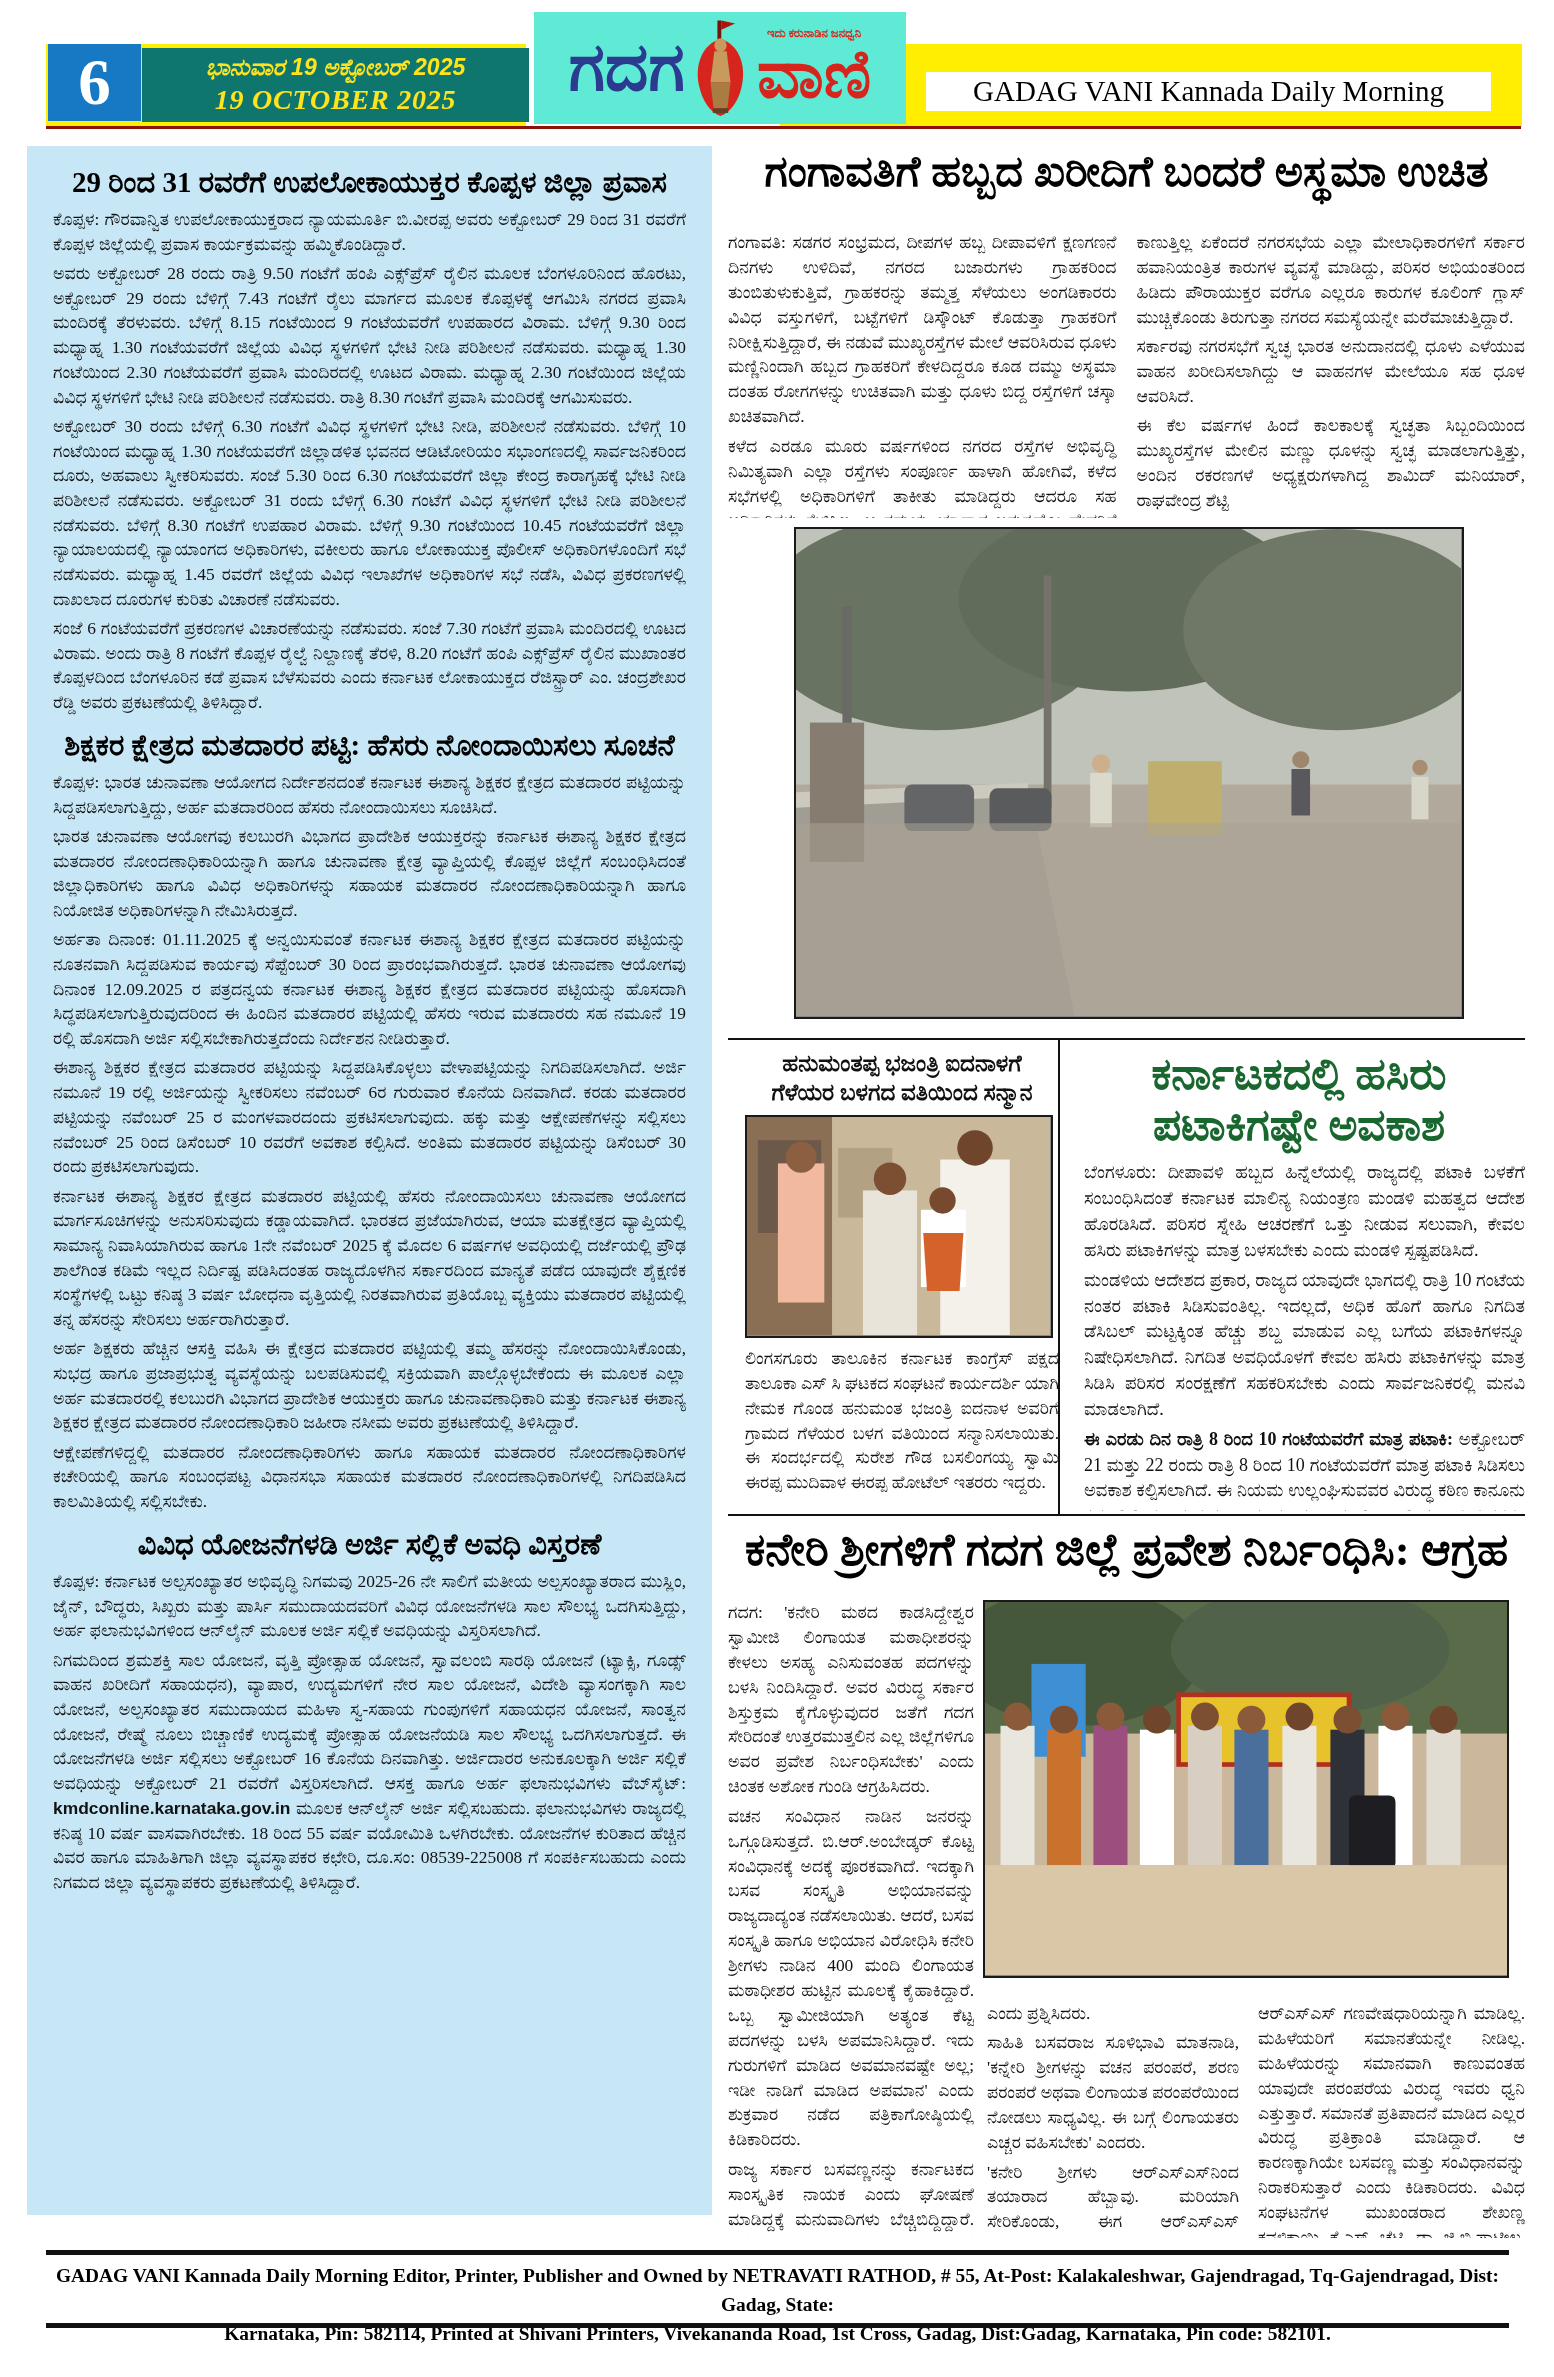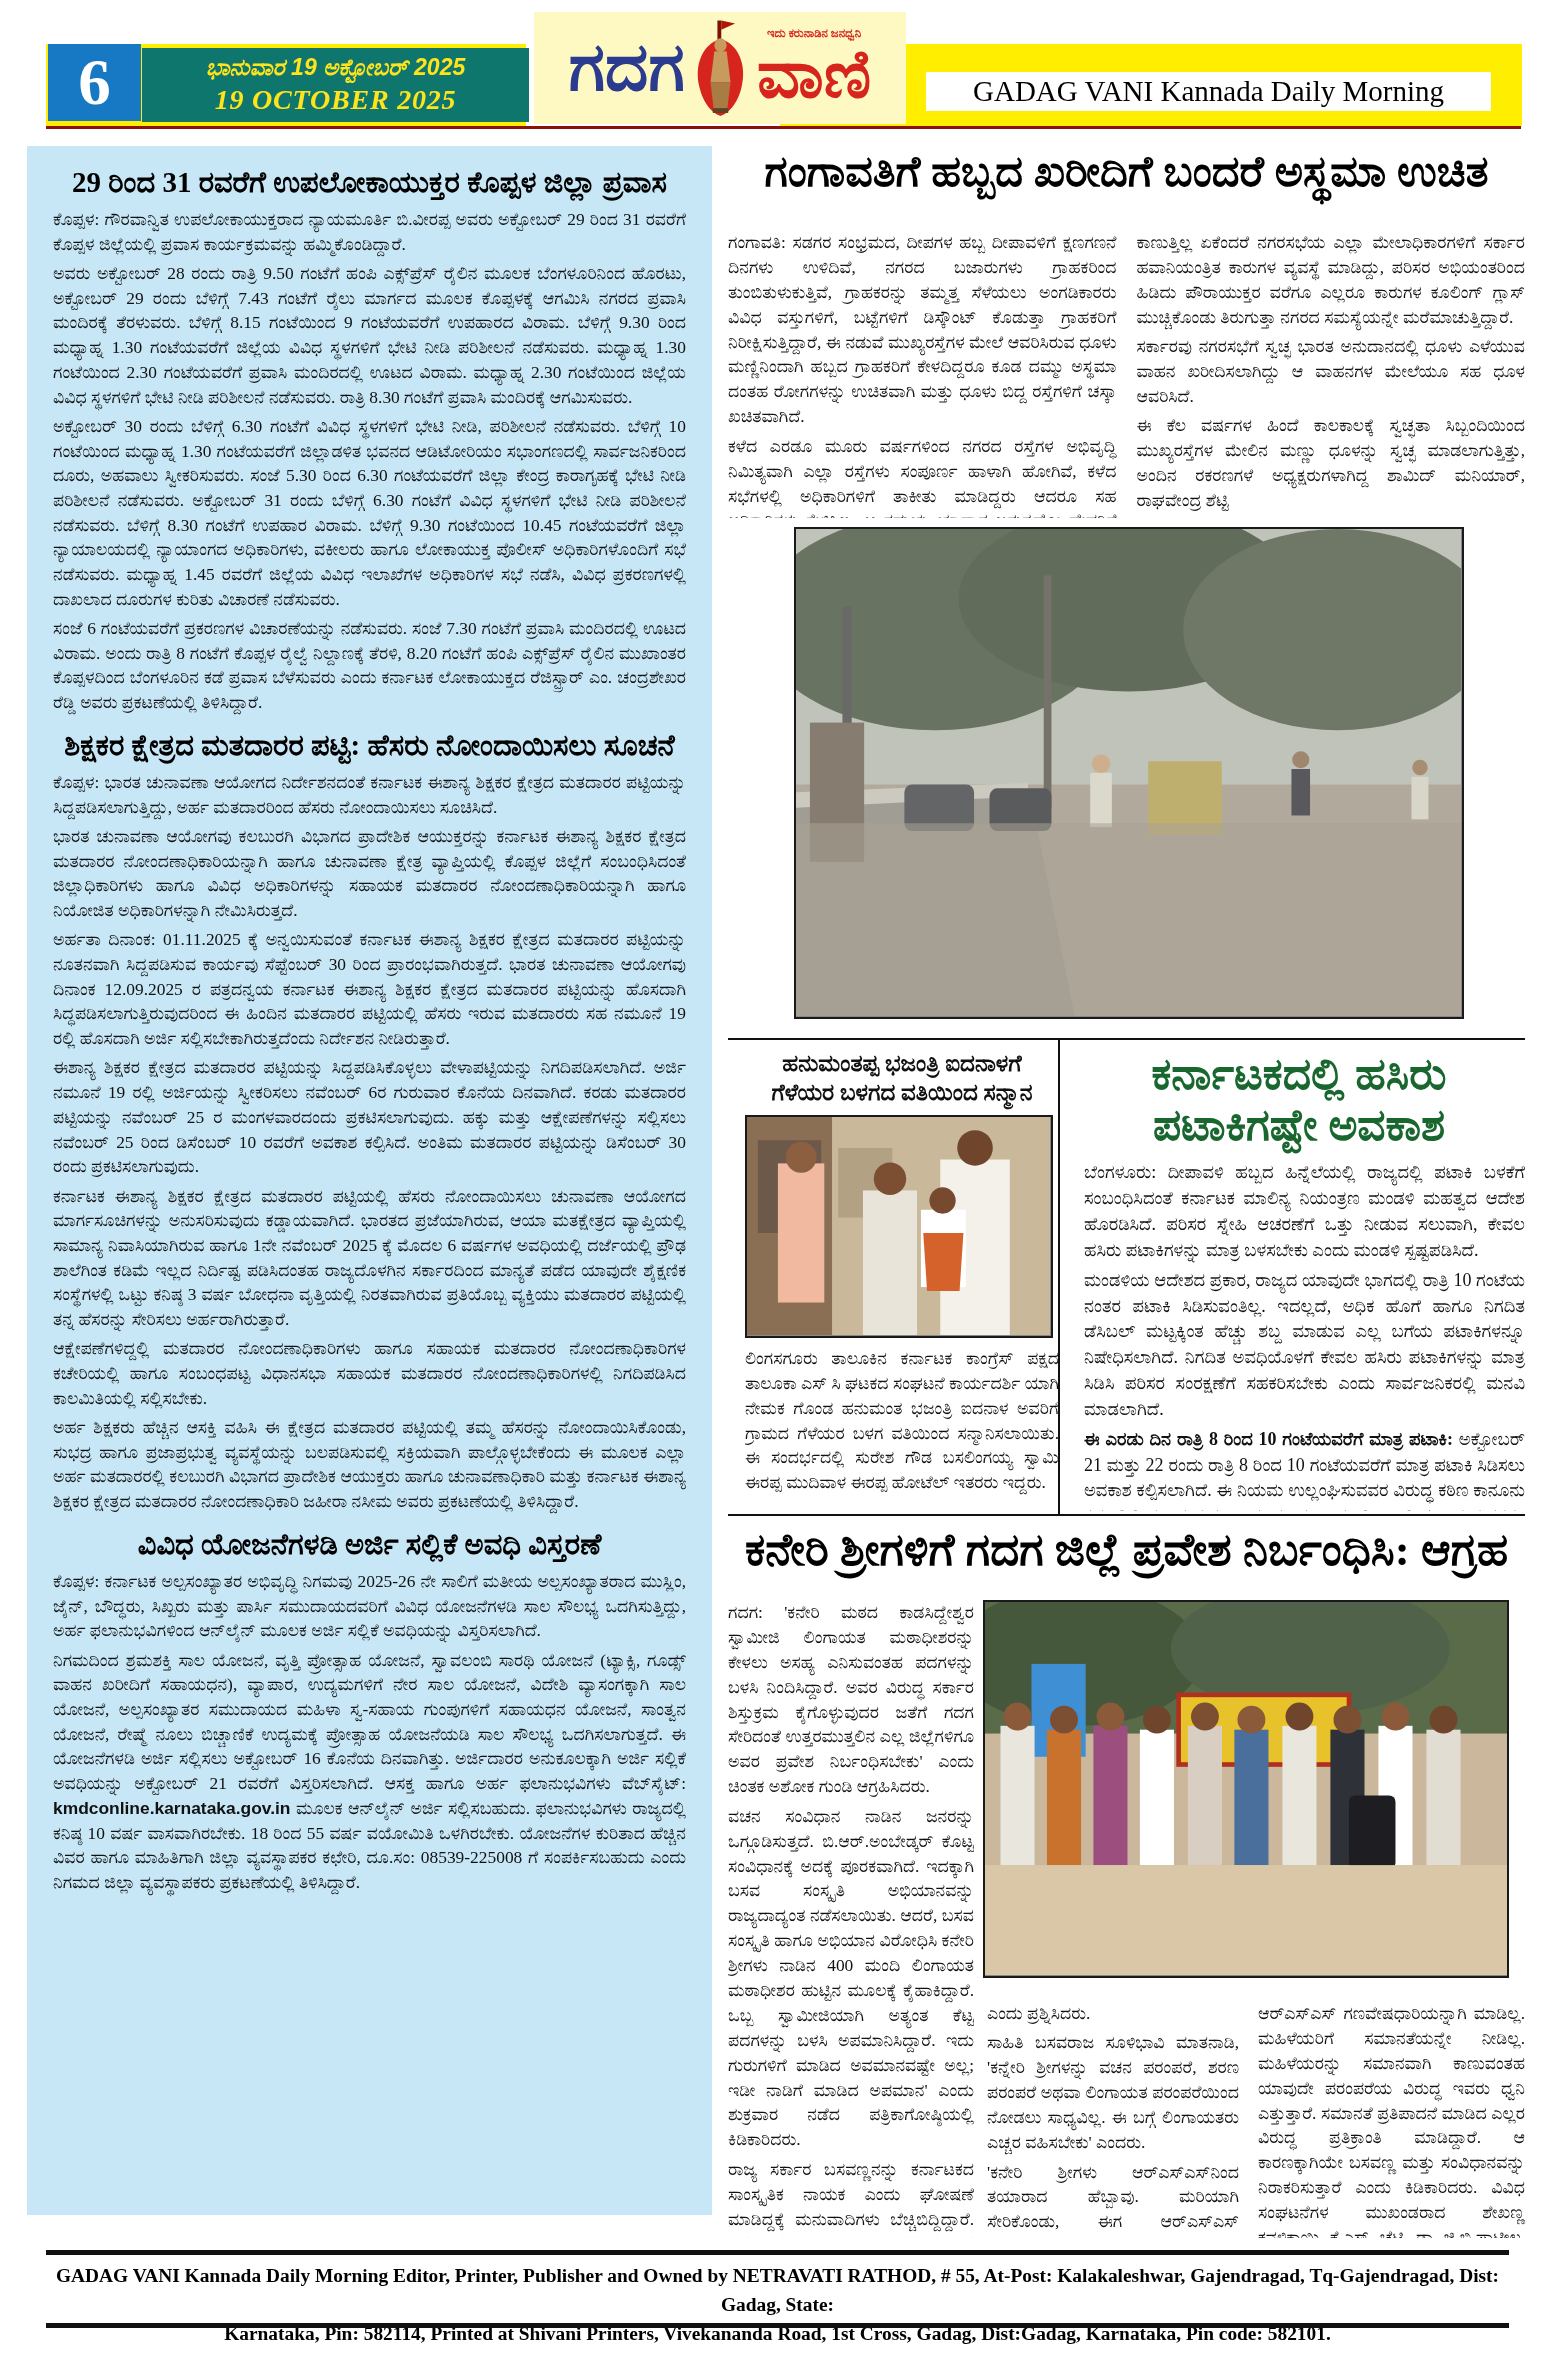--- a/index.html
+++ b/index.html
@@ -9,21 +9,21 @@
   }
   .abs{position:absolute;}
   
   .band-yellow{background:#ffee00;}
   .band-underline{background:#8a1208;}
   .pagenum-box{background:#1778c3;color:#ffffff;display:flex;align-items:center;justify-content:center;
     font-size:65px;font-weight:bold;}
   .datebox{background:#0f766e;display:flex;flex-direction:column;align-items:center;justify-content:center;gap:3px;font-style:italic;}
   .datebox .kn{color:#ffe41c;font-size:23px;font-weight:bold;font-family:"Liberation Sans","DejaVu Sans",sans-serif;}
   .datebox .en{color:#ffe41c;font-size:28px;font-weight:bold;letter-spacing:0.8px;}
-  .masthead{display:flex;align-items:center;justify-content:center;gap:7.7px;background:#fef9c3;}
+  .masthead{display:flex;align-items:center;justify-content:center;gap:7.7px;background:#5eead4;}
   .masthead .kn1{color:#2b3b8f;font-size:67px;font-weight:bold;line-height:1;}
   .masthead .kn2{color:#d6251c;font-size:67px;font-weight:bold;line-height:1;}
   .masthead .right-part{display:flex;flex-direction:column;align-items:center;}
   .masthead .tagline{color:#d6251c;font-size:11.6px;font-weight:bold;margin-bottom:1.5px;}
   .title-box{background:#ffffff;display:flex;align-items:center;justify-content:center;
     font-size:29px;font-weight:normal;color:#000;}
   
   .left-panel{background:#c7e7f6;overflow:hidden;padding:20px 26px;box-sizing:border-box;}
   .left-panel h2{margin:14px 0 7.7px 0;text-align:center;font-size:29px;line-height:1.15;color:#000;}
   .left-panel h2.first{margin-top:0;}
@@ -88,22 +88,22 @@
     <p>ಅವರು ಅಕ್ಟೋಬರ್ 28 ರಂದು ರಾತ್ರಿ 9.50 ಗಂಟೆಗೆ ಹಂಪಿ ಎಕ್ಸ್‌ಪ್ರೆಸ್ ರೈಲಿನ ಮೂಲಕ ಬೆಂಗಳೂರಿನಿಂದ ಹೊರಟು, ಅಕ್ಟೋಬರ್ 29 ರಂದು ಬೆಳಿಗ್ಗೆ 7.43 ಗಂಟೆಗೆ ರೈಲು ಮಾರ್ಗದ ಮೂಲಕ ಕೊಪ್ಪಳಕ್ಕೆ ಆಗಮಿಸಿ ನಗರದ ಪ್ರವಾಸಿ ಮಂದಿರಕ್ಕೆ ತೆರಳುವರು. ಬೆಳಿಗ್ಗೆ 8.15 ಗಂಟೆಯಿಂದ 9 ಗಂಟೆಯವರೆಗೆ ಉಪಹಾರದ ವಿರಾಮ. ಬೆಳಿಗ್ಗೆ 9.30 ರಿಂದ ಮಧ್ಯಾಹ್ನ 1.30 ಗಂಟೆಯವರೆಗೆ ಜಿಲ್ಲೆಯ ವಿವಿಧ ಸ್ಥಳಗಳಿಗೆ ಭೇಟಿ ನೀಡಿ ಪರಿಶೀಲನೆ ನಡೆಸುವರು. ಮಧ್ಯಾಹ್ನ 1.30 ಗಂಟೆಯಿಂದ 2.30 ಗಂಟೆಯವರೆಗೆ ಪ್ರವಾಸಿ ಮಂದಿರದಲ್ಲಿ ಊಟದ ವಿರಾಮ. ಮಧ್ಯಾಹ್ನ 2.30 ಗಂಟೆಯಿಂದ ಜಿಲ್ಲೆಯ ವಿವಿಧ ಸ್ಥಳಗಳಿಗೆ ಭೇಟಿ ನೀಡಿ ಪರಿಶೀಲನೆ ನಡೆಸುವರು. ರಾತ್ರಿ 8.30 ಗಂಟೆಗೆ ಪ್ರವಾಸಿ ಮಂದಿರಕ್ಕೆ ಆಗಮಿಸುವರು.</p>
     <p>ಅಕ್ಟೋಬರ್ 30 ರಂದು ಬೆಳಿಗ್ಗೆ 6.30 ಗಂಟೆಗೆ ವಿವಿಧ ಸ್ಥಳಗಳಿಗೆ ಭೇಟಿ ನೀಡಿ, ಪರಿಶೀಲನೆ ನಡೆಸುವರು. ಬೆಳಿಗ್ಗೆ 10 ಗಂಟೆಯಿಂದ ಮಧ್ಯಾಹ್ನ 1.30 ಗಂಟೆಯವರೆಗೆ ಜಿಲ್ಲಾಡಳಿತ ಭವನದ ಆಡಿಟೋರಿಯಂ ಸಭಾಂಗಣದಲ್ಲಿ ಸಾರ್ವಜನಿಕರಿಂದ ದೂರು, ಅಹವಾಲು ಸ್ವೀಕರಿಸುವರು. ಸಂಜೆ 5.30 ರಿಂದ 6.30 ಗಂಟೆಯವರೆಗೆ ಜಿಲ್ಲಾ ಕೇಂದ್ರ ಕಾರಾಗೃಹಕ್ಕೆ ಭೇಟಿ ನೀಡಿ ಪರಿಶೀಲನೆ ನಡೆಸುವರು. ಅಕ್ಟೋಬರ್ 31 ರಂದು ಬೆಳಿಗ್ಗೆ 6.30 ಗಂಟೆಗೆ ವಿವಿಧ ಸ್ಥಳಗಳಿಗೆ ಭೇಟಿ ನೀಡಿ ಪರಿಶೀಲನೆ ನಡೆಸುವರು. ಬೆಳಿಗ್ಗೆ 8.30 ಗಂಟೆಗೆ ಉಪಹಾರ ವಿರಾಮ. ಬೆಳಿಗ್ಗೆ 9.30 ಗಂಟೆಯಿಂದ 10.45 ಗಂಟೆಯವರೆಗೆ ಜಿಲ್ಲಾ ನ್ಯಾಯಾಲಯದಲ್ಲಿ ನ್ಯಾಯಾಂಗದ ಅಧಿಕಾರಿಗಳು, ವಕೀಲರು ಹಾಗೂ ಲೋಕಾಯುಕ್ತ ಪೊಲೀಸ್ ಅಧಿಕಾರಿಗಳೊಂದಿಗೆ ಸಭೆ ನಡೆಸುವರು. ಮಧ್ಯಾಹ್ನ 1.45 ರವರೆಗೆ ಜಿಲ್ಲೆಯ ವಿವಿಧ ಇಲಾಖೆಗಳ ಅಧಿಕಾರಿಗಳ ಸಭೆ ನಡೆಸಿ, ವಿವಿಧ ಪ್ರಕರಣಗಳಲ್ಲಿ ದಾಖಲಾದ ದೂರುಗಳ ಕುರಿತು ವಿಚಾರಣೆ ನಡೆಸುವರು.</p>
     <p>ಸಂಜೆ 6 ಗಂಟೆಯವರೆಗೆ ಪ್ರಕರಣಗಳ ವಿಚಾರಣೆಯನ್ನು ನಡೆಸುವರು. ಸಂಜೆ 7.30 ಗಂಟೆಗೆ ಪ್ರವಾಸಿ ಮಂದಿರದಲ್ಲಿ ಊಟದ ವಿರಾಮ. ಅಂದು ರಾತ್ರಿ 8 ಗಂಟೆಗೆ ಕೊಪ್ಪಳ ರೈಲ್ವೆ ನಿಲ್ದಾಣಕ್ಕೆ ತೆರಳಿ, 8.20 ಗಂಟೆಗೆ ಹಂಪಿ ಎಕ್ಸ್‌ಪ್ರೆಸ್ ರೈಲಿನ ಮುಖಾಂತರ ಕೊಪ್ಪಳದಿಂದ ಬೆಂಗಳೂರಿನ ಕಡೆ ಪ್ರವಾಸ ಬೆಳೆಸುವರು ಎಂದು ಕರ್ನಾಟಕ ಲೋಕಾಯುಕ್ತದ ರೆಜಿಸ್ಟ್ರಾರ್ ಎಂ. ಚಂದ್ರಶೇಖರ ರೆಡ್ಡಿ ಅವರು ಪ್ರಕಟಣೆಯಲ್ಲಿ ತಿಳಿಸಿದ್ದಾರೆ.</p>
 
     <h2>ಶಿಕ್ಷಕರ ಕ್ಷೇತ್ರದ ಮತದಾರರ ಪಟ್ಟಿ: ಹೆಸರು ನೋಂದಾಯಿಸಲು ಸೂಚನೆ</h2>
     <p>ಕೊಪ್ಪಳ: ಭಾರತ ಚುನಾವಣಾ ಆಯೋಗದ ನಿರ್ದೇಶನದಂತೆ ಕರ್ನಾಟಕ ಈಶಾನ್ಯ ಶಿಕ್ಷಕರ ಕ್ಷೇತ್ರದ ಮತದಾರರ ಪಟ್ಟಿಯನ್ನು ಸಿದ್ದಪಡಿಸಲಾಗುತ್ತಿದ್ದು, ಅರ್ಹ ಮತದಾರರಿಂದ ಹೆಸರು ನೋಂದಾಯಿಸಲು ಸೂಚಿಸಿದೆ.</p>
     <p>ಭಾರತ ಚುನಾವಣಾ ಆಯೋಗವು ಕಲಬುರಗಿ ವಿಭಾಗದ ಪ್ರಾದೇಶಿಕ ಆಯುಕ್ತರನ್ನು ಕರ್ನಾಟಕ ಈಶಾನ್ಯ ಶಿಕ್ಷಕರ ಕ್ಷೇತ್ರದ ಮತದಾರರ ನೋಂದಣಾಧಿಕಾರಿಯನ್ನಾಗಿ ಹಾಗೂ ಚುನಾವಣಾ ಕ್ಷೇತ್ರ ವ್ಯಾಪ್ತಿಯಲ್ಲಿ ಕೊಪ್ಪಳ ಜಿಲ್ಲೆಗೆ ಸಂಬಂಧಿಸಿದಂತೆ ಜಿಲ್ಲಾಧಿಕಾರಿಗಳು ಹಾಗೂ ವಿವಿಧ ಅಧಿಕಾರಿಗಳನ್ನು ಸಹಾಯಕ ಮತದಾರರ ನೋಂದಣಾಧಿಕಾರಿಯನ್ನಾಗಿ ಹಾಗೂ ನಿಯೋಜಿತ ಅಧಿಕಾರಿಗಳನ್ನಾಗಿ ನೇಮಿಸಿರುತ್ತದೆ.</p>
     <p>ಅರ್ಹತಾ ದಿನಾಂಕ: 01.11.2025 ಕ್ಕೆ ಅನ್ವಯಿಸುವಂತೆ ಕರ್ನಾಟಕ ಈಶಾನ್ಯ ಶಿಕ್ಷಕರ ಕ್ಷೇತ್ರದ ಮತದಾರರ ಪಟ್ಟಿಯನ್ನು ನೂತನವಾಗಿ ಸಿದ್ದಪಡಿಸುವ ಕಾರ್ಯವು ಸೆಪ್ಟೆಂಬರ್ 30 ರಿಂದ ಪ್ರಾರಂಭವಾಗಿರುತ್ತದೆ. ಭಾರತ ಚುನಾವಣಾ ಆಯೋಗವು ದಿನಾಂಕ 12.09.2025 ರ ಪತ್ರದನ್ವಯ ಕರ್ನಾಟಕ ಈಶಾನ್ಯ ಶಿಕ್ಷಕರ ಕ್ಷೇತ್ರದ ಮತದಾರರ ಪಟ್ಟಿಯನ್ನು ಹೊಸದಾಗಿ ಸಿದ್ಧಪಡಿಸಲಾಗುತ್ತಿರುವುದರಿಂದ ಈ ಹಿಂದಿನ ಮತದಾರರ ಪಟ್ಟಿಯಲ್ಲಿ ಹೆಸರು ಇರುವ ಮತದಾರರು ಸಹ ನಮೂನೆ 19 ರಲ್ಲಿ ಹೊಸದಾಗಿ ಅರ್ಜಿ ಸಲ್ಲಿಸಬೇಕಾಗಿರುತ್ತದೆಂದು ನಿರ್ದೇಶನ ನೀಡಿರುತ್ತಾರೆ.</p>
     <p>ಈಶಾನ್ಯ ಶಿಕ್ಷಕರ ಕ್ಷೇತ್ರದ ಮತದಾರರ ಪಟ್ಟಿಯನ್ನು ಸಿದ್ದಪಡಿಸಿಕೊಳ್ಳಲು ವೇಳಾಪಟ್ಟಿಯನ್ನು ನಿಗದಿಪಡಿಸಲಾಗಿದೆ. ಅರ್ಜಿ ನಮೂನೆ 19 ರಲ್ಲಿ ಅರ್ಜಿಯನ್ನು ಸ್ವೀಕರಿಸಲು ನವೆಂಬರ್ 6ರ ಗುರುವಾರ ಕೊನೆಯ ದಿನವಾಗಿದೆ. ಕರಡು ಮತದಾರರ ಪಟ್ಟಿಯನ್ನು ನವೆಂಬರ್ 25 ರ ಮಂಗಳವಾರದಂದು ಪ್ರಕಟಿಸಲಾಗುವುದು. ಹಕ್ಕು ಮತ್ತು ಆಕ್ಷೇಪಣೆಗಳನ್ನು ಸಲ್ಲಿಸಲು ನವೆಂಬರ್ 25 ರಿಂದ ಡಿಸೆಂಬರ್ 10 ರವರೆಗೆ ಅವಕಾಶ ಕಲ್ಪಿಸಿದೆ. ಅಂತಿಮ ಮತದಾರರ ಪಟ್ಟಿಯನ್ನು ಡಿಸೆಂಬರ್ 30 ರಂದು ಪ್ರಕಟಿಸಲಾಗುವುದು.</p>
     <p>ಕರ್ನಾಟಕ ಈಶಾನ್ಯ ಶಿಕ್ಷಕರ ಕ್ಷೇತ್ರದ ಮತದಾರರ ಪಟ್ಟಿಯಲ್ಲಿ ಹೆಸರು ನೋಂದಾಯಿಸಲು ಚುನಾವಣಾ ಆಯೋಗದ ಮಾರ್ಗಸೂಚಿಗಳನ್ನು ಅನುಸರಿಸುವುದು ಕಡ್ಡಾಯವಾಗಿದೆ. ಭಾರತದ ಪ್ರಜೆಯಾಗಿರುವ, ಆಯಾ ಮತಕ್ಷೇತ್ರದ ವ್ಯಾಪ್ತಿಯಲ್ಲಿ ಸಾಮಾನ್ಯ ನಿವಾಸಿಯಾಗಿರುವ ಹಾಗೂ 1ನೇ ನವೆಂಬರ್ 2025 ಕ್ಕೆ ಮೊದಲ 6 ವರ್ಷಗಳ ಅವಧಿಯಲ್ಲಿ ದರ್ಜೆಯಲ್ಲಿ ಪ್ರೌಢ ಶಾಲೆಗಿಂತ ಕಡಿಮೆ ಇಲ್ಲದ ನಿರ್ದಿಷ್ಟ ಪಡಿಸಿದಂತಹ ರಾಜ್ಯದೊಳಗಿನ ಸರ್ಕಾರದಿಂದ ಮಾನ್ಯತೆ ಪಡೆದ ಯಾವುದೇ ಶೈಕ್ಷಣಿಕ ಸಂಸ್ಥೆಗಳಲ್ಲಿ ಒಟ್ಟು ಕನಿಷ್ಠ 3 ವರ್ಷ ಬೋಧನಾ ವೃತ್ತಿಯಲ್ಲಿ ನಿರತವಾಗಿರುವ ಪ್ರತಿಯೊಬ್ಬ ವ್ಯಕ್ತಿಯು ಮತದಾರರ ಪಟ್ಟಿಯಲ್ಲಿ ತನ್ನ ಹೆಸರನ್ನು ಸೇರಿಸಲು ಅರ್ಹರಾಗಿರುತ್ತಾರೆ.</p>
+    <p>ಅರ್ಹ ಶಿಕ್ಷಕರು ಹೆಚ್ಚಿನ ಆಸಕ್ತಿ ವಹಿಸಿ ಈ ಕ್ಷೇತ್ರದ ಮತದಾರರ ಪಟ್ಟಿಯಲ್ಲಿ ತಮ್ಮ ಹೆಸರನ್ನು ನೋಂದಾಯಿಸಿಕೊಂಡು, ಸುಭದ್ರ ಹಾಗೂ ಪ್ರಜಾಪ್ರಭುತ್ವ ವ್ಯವಸ್ಥೆಯನ್ನು ಬಲಪಡಿಸುವಲ್ಲಿ ಸಕ್ರಿಯವಾಗಿ ಪಾಲ್ಗೊಳ್ಳಬೇಕೆಂದು ಈ ಮೂಲಕ ಎಲ್ಲಾ ಅರ್ಹ ಮತದಾರರಲ್ಲಿ ಕಲಬುರಗಿ ವಿಭಾಗದ ಪ್ರಾದೇಶಿಕ ಆಯುಕ್ತರು ಹಾಗೂ ಚುನಾವಣಾಧಿಕಾರಿ ಮತ್ತು ಕರ್ನಾಟಕ ಈಶಾನ್ಯ ಶಿಕ್ಷಕರ ಕ್ಷೇತ್ರದ ಮತದಾರರ ನೋಂದಣಾಧಿಕಾರಿ ಜಹೀರಾ ನಸೀಮ ಅವರು ಪ್ರಕಟಣೆಯಲ್ಲಿ ತಿಳಿಸಿದ್ದಾರೆ.</p>
     <p>ಆಕ್ಷೇಪಣೆಗಳಿದ್ದಲ್ಲಿ ಮತದಾರರ ನೋಂದಣಾಧಿಕಾರಿಗಳು ಹಾಗೂ ಸಹಾಯಕ ಮತದಾರರ ನೋಂದಣಾಧಿಕಾರಿಗಳ ಕಚೇರಿಯಲ್ಲಿ ಹಾಗೂ ಸಂಬಂಧಪಟ್ಟ ವಿಧಾನಸಭಾ ಸಹಾಯಕ ಮತದಾರರ ನೋಂದಣಾಧಿಕಾರಿಗಳಲ್ಲಿ ನಿಗದಿಪಡಿಸಿದ ಕಾಲಮಿತಿಯಲ್ಲಿ ಸಲ್ಲಿಸಬೇಕು.</p>
-    <p>ಅರ್ಹ ಶಿಕ್ಷಕರು ಹೆಚ್ಚಿನ ಆಸಕ್ತಿ ವಹಿಸಿ ಈ ಕ್ಷೇತ್ರದ ಮತದಾರರ ಪಟ್ಟಿಯಲ್ಲಿ ತಮ್ಮ ಹೆಸರನ್ನು ನೋಂದಾಯಿಸಿಕೊಂಡು, ಸುಭದ್ರ ಹಾಗೂ ಪ್ರಜಾಪ್ರಭುತ್ವ ವ್ಯವಸ್ಥೆಯನ್ನು ಬಲಪಡಿಸುವಲ್ಲಿ ಸಕ್ರಿಯವಾಗಿ ಪಾಲ್ಗೊಳ್ಳಬೇಕೆಂದು ಈ ಮೂಲಕ ಎಲ್ಲಾ ಅರ್ಹ ಮತದಾರರಲ್ಲಿ ಕಲಬುರಗಿ ವಿಭಾಗದ ಪ್ರಾದೇಶಿಕ ಆಯುಕ್ತರು ಹಾಗೂ ಚುನಾವಣಾಧಿಕಾರಿ ಮತ್ತು ಕರ್ನಾಟಕ ಈಶಾನ್ಯ ಶಿಕ್ಷಕರ ಕ್ಷೇತ್ರದ ಮತದಾರರ ನೋಂದಣಾಧಿಕಾರಿ ಜಹೀರಾ ನಸೀಮ ಅವರು ಪ್ರಕಟಣೆಯಲ್ಲಿ ತಿಳಿಸಿದ್ದಾರೆ.</p>
 
     <h2>ವಿವಿಧ ಯೋಜನೆಗಳಡಿ ಅರ್ಜಿ ಸಲ್ಲಿಕೆ ಅವಧಿ ವಿಸ್ತರಣೆ</h2>
     <p>ಕೊಪ್ಪಳ: ಕರ್ನಾಟಕ ಅಲ್ಪಸಂಖ್ಯಾತರ ಅಭಿವೃದ್ಧಿ ನಿಗಮವು 2025-26 ನೇ ಸಾಲಿಗೆ ಮತೀಯ ಅಲ್ಪಸಂಖ್ಯಾತರಾದ ಮುಸ್ಲಿಂ, ಜೈನ್, ಬೌದ್ಧರು, ಸಿಖ್ಖರು ಮತ್ತು ಪಾರ್ಸಿ ಸಮುದಾಯದವರಿಗೆ ವಿವಿಧ ಯೋಜನೆಗಳಡಿ ಸಾಲ ಸೌಲಭ್ಯ ಒದಗಿಸುತ್ತಿದ್ದು, ಅರ್ಹ ಫಲಾನುಭವಿಗಳಿಂದ ಆನ್‌ಲೈನ್ ಮೂಲಕ ಅರ್ಜಿ ಸಲ್ಲಿಕೆ ಅವಧಿಯನ್ನು ವಿಸ್ತರಿಸಲಾಗಿದೆ.</p>
     <p>
       <span>ನಿಗಮದಿಂದ ಶ್ರಮಶಕ್ತಿ ಸಾಲ ಯೋಜನೆ, ವೃತ್ತಿ ಪ್ರೋತ್ಸಾಹ ಯೋಜನೆ, ಸ್ವಾವಲಂಬಿ ಸಾರಥಿ ಯೋಜನೆ (ಟ್ಯಾಕ್ಸಿ, ಗೂಡ್ಸ್ ವಾಹನ ಖರೀದಿಗೆ ಸಹಾಯಧನ), ವ್ಯಾಪಾರ, ಉದ್ಯಮಗಳಿಗೆ ನೇರ ಸಾಲ ಯೋಜನೆ, ವಿದೇಶಿ ವ್ಯಾಸಂಗಕ್ಕಾಗಿ ಸಾಲ ಯೋಜನೆ, ಅಲ್ಪಸಂಖ್ಯಾತರ ಸಮುದಾಯದ ಮಹಿಳಾ ಸ್ವ-ಸಹಾಯ ಗುಂಪುಗಳಿಗೆ ಸಹಾಯಧನ ಯೋಜನೆ, ಸಾಂತ್ವನ ಯೋಜನೆ, ರೇಷ್ಮೆ ನೂಲು ಬಿಚ್ಚಾಣಿಕೆ ಉದ್ಯಮಕ್ಕೆ ಪ್ರೋತ್ಸಾಹ ಯೋಜನೆಯಡಿ ಸಾಲ ಸೌಲಭ್ಯ ಒದಗಿಸಲಾಗುತ್ತದೆ. ಈ ಯೋಜನೆಗಳಡಿ ಅರ್ಜಿ ಸಲ್ಲಿಸಲು ಅಕ್ಟೋಬರ್ 16 ಕೊನೆಯ ದಿನವಾಗಿತ್ತು. ಅರ್ಜಿದಾರರ ಅನುಕೂಲಕ್ಕಾಗಿ ಅರ್ಜಿ ಸಲ್ಲಿಕೆ ಅವಧಿಯನ್ನು ಅಕ್ಟೋಬರ್ 21 ರವರೆಗೆ ವಿಸ್ತರಿಸಲಾಗಿದೆ. ಆಸಕ್ತ ಹಾಗೂ ಅರ್ಹ ಫಲಾನುಭವಿಗಳು ವೆಬ್‌ಸೈಟ್:</span>
       <span class="weblink">kmdconline.karnataka.gov.in</span>
       <span>ಮೂಲಕ ಆನ್‌ಲೈನ್ ಅರ್ಜಿ ಸಲ್ಲಿಸಬಹುದು. ಫಲಾನುಭವಿಗಳು ರಾಜ್ಯದಲ್ಲಿ ಕನಿಷ್ಠ 10 ವರ್ಷ ವಾಸವಾಗಿರಬೇಕು. 18 ರಿಂದ 55 ವರ್ಷ ವಯೋಮಿತಿ ಒಳಗಿರಬೇಕು. ಯೋಜನೆಗಳ ಕುರಿತಾದ ಹೆಚ್ಚಿನ ವಿವರ ಹಾಗೂ ಮಾಹಿತಿಗಾಗಿ ಜಿಲ್ಲಾ ವ್ಯವಸ್ಥಾಪಕರ ಕಛೇರಿ, ದೂ.ಸಂ: 08539-225008 ಗೆ ಸಂಪರ್ಕಿಸಬಹುದು ಎಂದು ನಿಗಮದ ಜಿಲ್ಲಾ ವ್ಯವಸ್ಥಾಪಕರು ಪ್ರಕಟಣೆಯಲ್ಲಿ ತಿಳಿಸಿದ್ದಾರೆ.</span>
     </p>
   </div>
 

